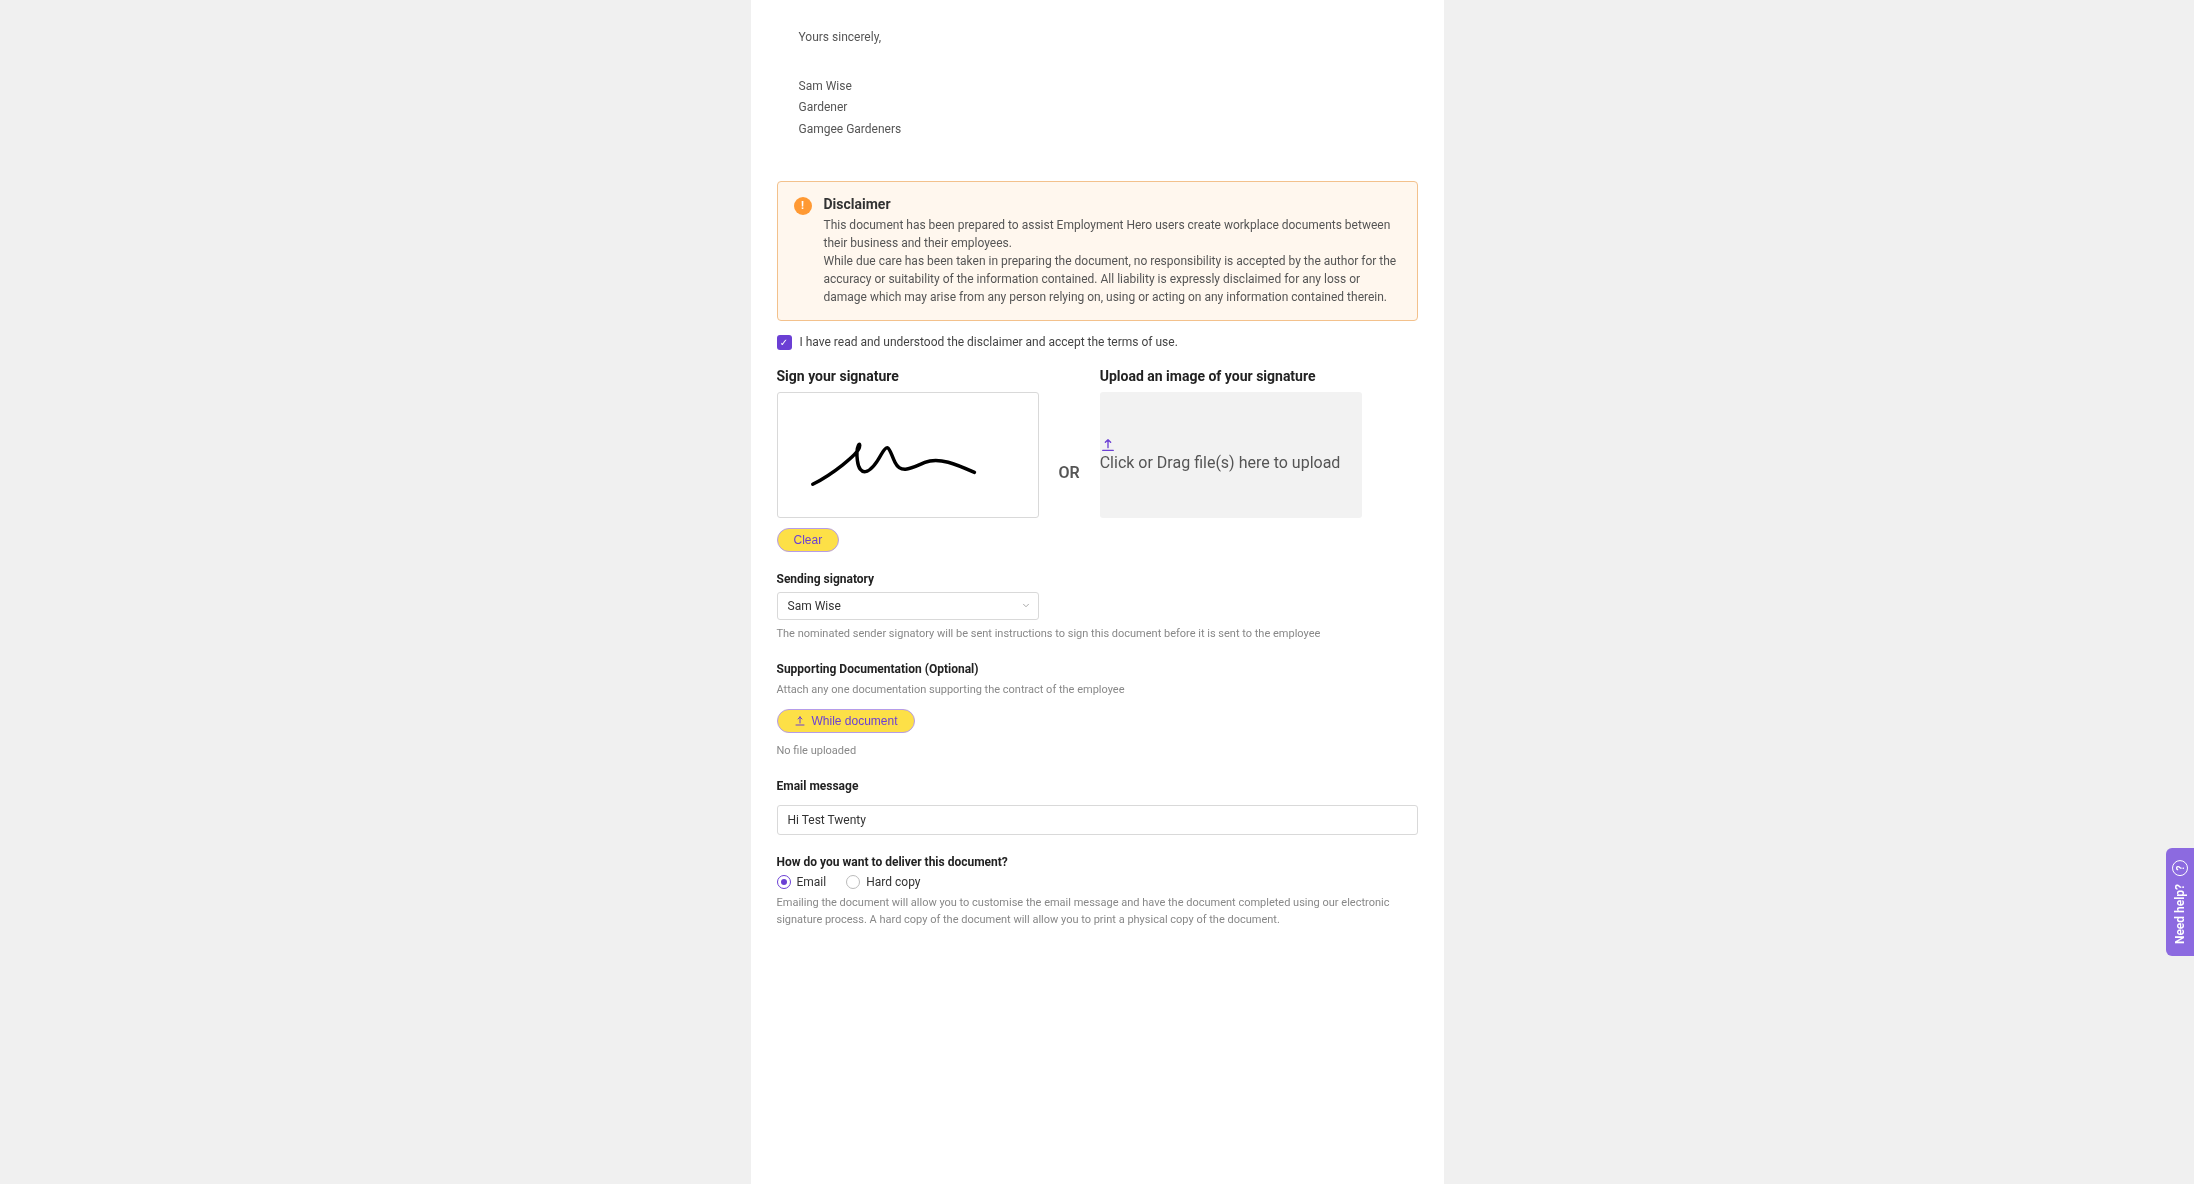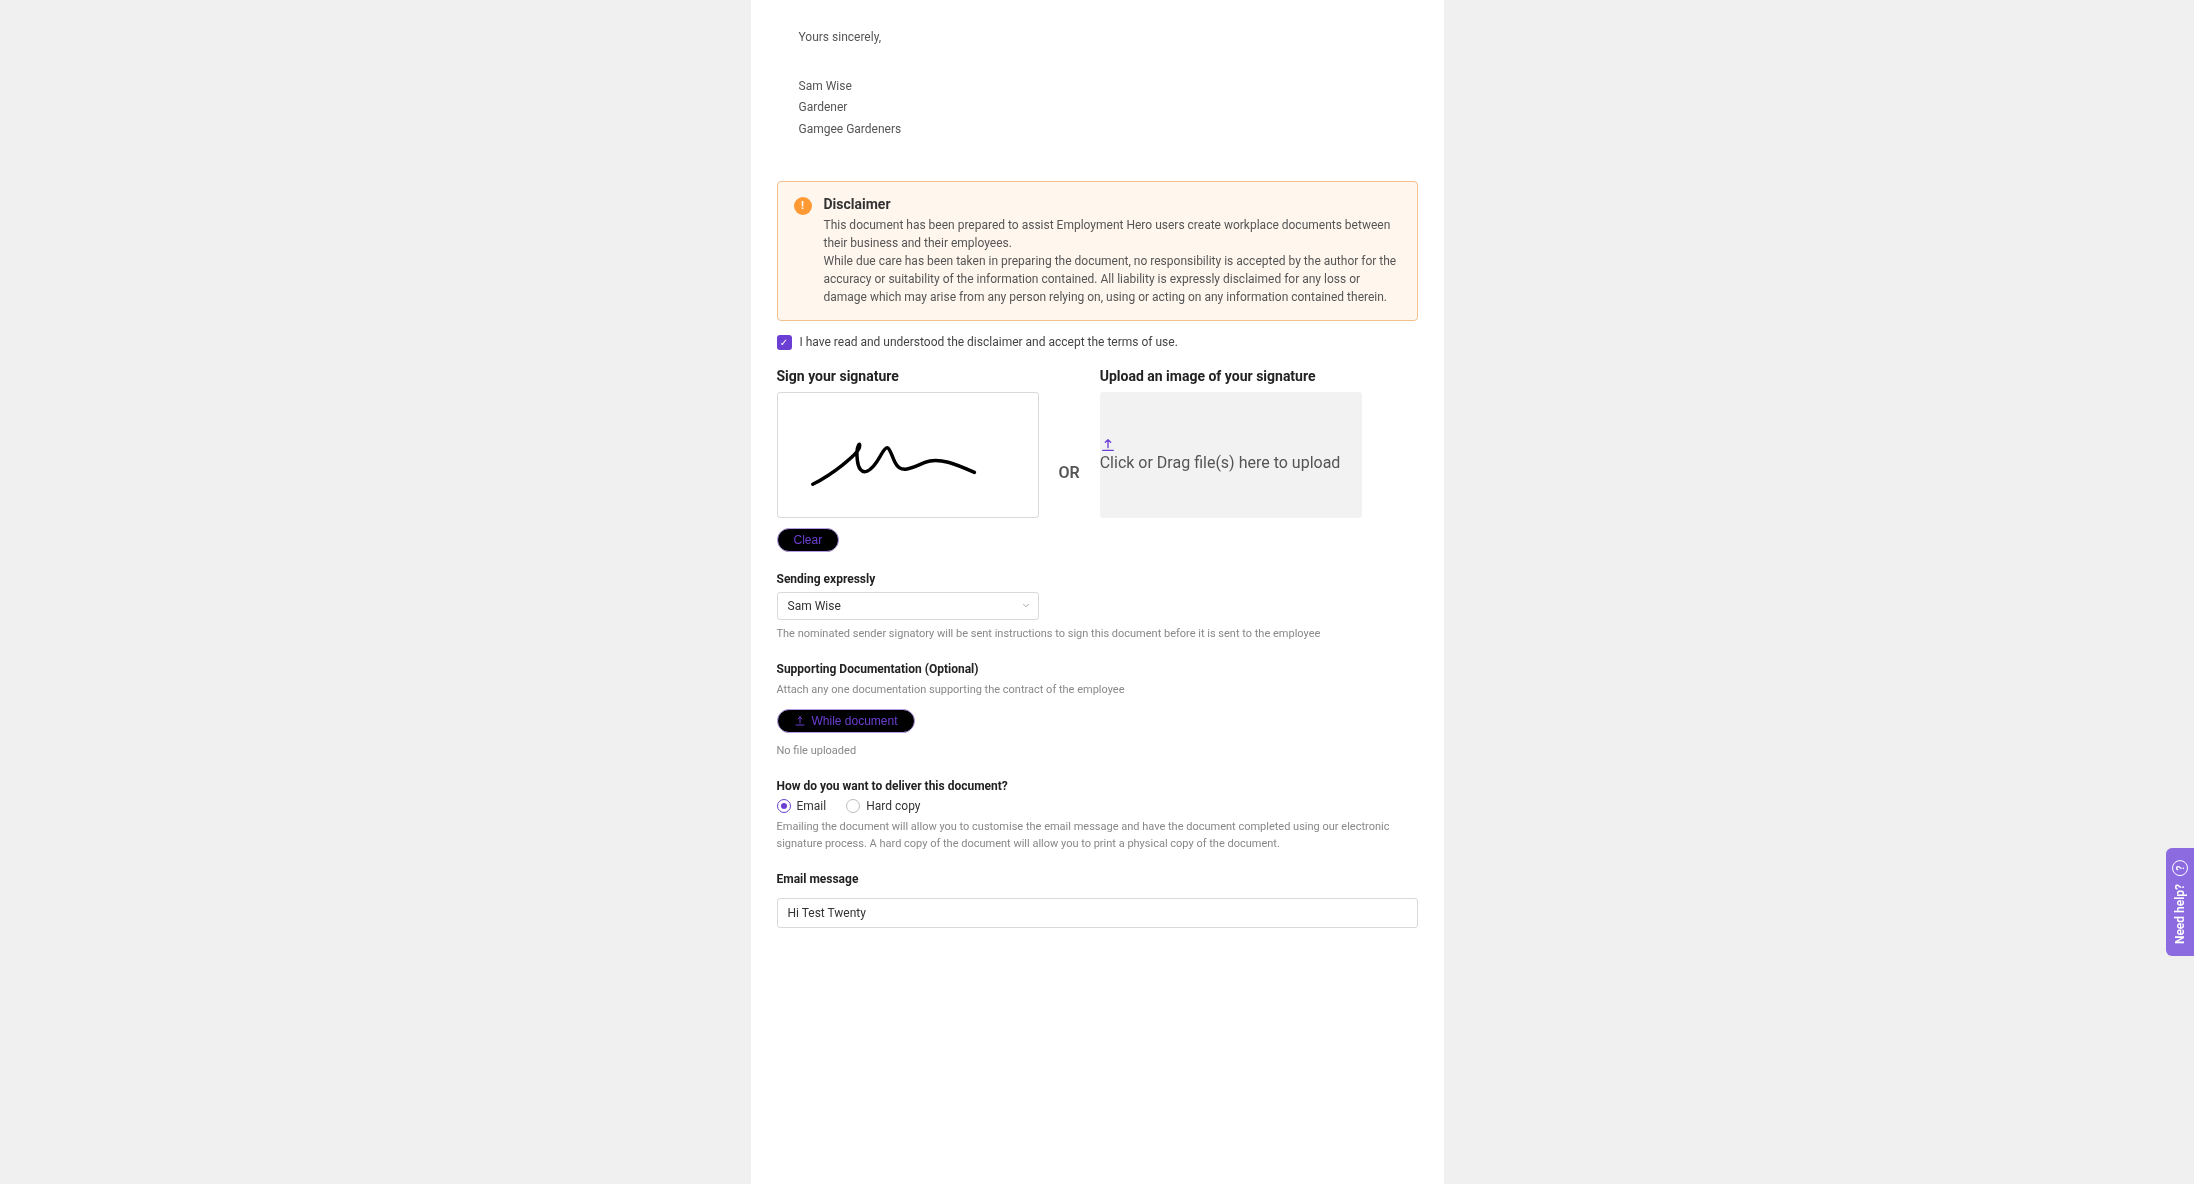--- a/index.html
+++ b/index.html
@@ -136,21 +136,21 @@
     justify-content: center;
     gap: 0;
     color: #555;
     font-size: 16px;
     cursor: pointer;
   }
   .upload-icon-svg { color: #6b3fd4; }
   .btn-outline {
     border: 1px solid #b59ce8;
     color: #6b3fd4;
-    background: #000000;
+    background: #fde047;
     border-radius: 14px;
     padding: 4px 16px;
     font-size: 12px;
     cursor: pointer;
     margin-top: 10px;
     display: inline-flex;
     align-items: center;
     gap: 6px;
   }
   .form-group { margin-top: 20px; }
@@ -309,21 +309,21 @@
           <div class="upload-box">
             <svg class="upload-icon-svg" width="16" height="16" viewBox="0 0 24 24" fill="none" stroke="currentColor" stroke-width="2">
               <path d="M12 16V4M12 4l-4 4M12 4l4 4M4 20h16" stroke-linecap="round" stroke-linejoin="round"></path>
             </svg>
             <span>Click or Drag file(s) here to upload</span>
           </div>
         </div>
       </div>
 
       <div class="form-group">
-        <label class="form-label">Sending expressly</label>
+        <label class="form-label">Sending signatory</label>
         <div class="select-wrap">
           <div class="select-box">
             <span>Sam Wise</span>
           </div>
           <span class="chev">
             <svg width="10" height="10" viewBox="0 0 24 24" fill="none" stroke="currentColor" stroke-width="2">
                 <path d="M6 9l6 6 6-6" stroke-linecap="round" stroke-linejoin="round"></path>
               </svg>
           </span>
         </div>
@@ -336,41 +336,41 @@
         <button class="btn-outline">
           <svg width="12" height="12" viewBox="0 0 24 24" fill="none" stroke="currentColor" stroke-width="2">
             <path d="M12 16V4M12 4l-4 4M12 4l4 4M4 20h16" stroke-linecap="round" stroke-linejoin="round"></path>
           </svg>
           <span>While document</span>
         </button>
         <div class="help-text" style="margin-top:10px;">No file uploaded</div>
       </div>
 
       <div class="form-group">
+        <label class="form-label">Email message</label>
+        <input class="text-input" type="text" value="Hi Test Twenty" style="">
+      </div>
+
+      <div class="form-group">
         <label class="form-label">How do you want to deliver this document?</label>
         <div class="radio-row">
           <div class="radio-item">
             <div class="radio-outer">
                 <div class="radio-inner"></div>
               </div>
             <span>Email</span>
           </div>
           <div class="radio-item">
             <div class="radio-outer unchecked"></div>
             <span>Hard copy</span>
           </div>
         </div>
         <div class="help-text">Emailing the document will allow you to customise the email message and have the document completed using our electronic signature process. A hard copy of the document will allow you to print a physical copy of the document.</div>
       </div>
 
-      <div class="form-group">
-        <label class="form-label">Email message</label>
-        <input class="text-input" type="text" value="Hi Test Twenty" style="">
-      </div>
-
     </div>
   </div>
 
   <div class="help-tab">
     <span>Need help?</span>
     <span class="qicon">?</span>
   </div>
 </div>
 
 </body></html>

